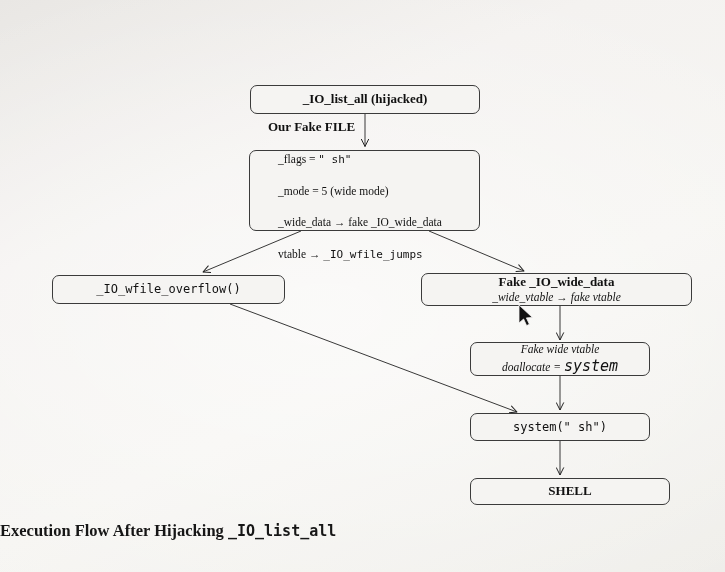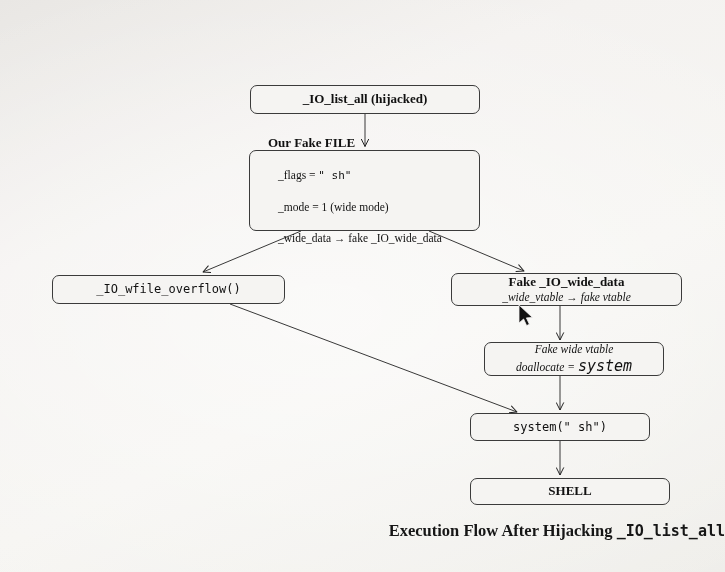--- a/index.html
+++ b/index.html
@@ -30,21 +30,21 @@
   }
   .node .title { font-weight: bold; font-size: 13px; }
   .mono { font-family: "DejaVu Sans Mono", monospace; font-size: 12px; }
   .small { font-size: 11.5px; font-style: italic; }
   #node-fake-file { align-items: flex-start; padding: 5px 10px 6px 18px; gap: 17px; }
   #node-fake-file .detail { margin-left: 10px; font-size: 11.5px; }
   #node-fake-file .detail .mono { font-size: 11px; }
   #caption {
     position: absolute;
     left: 0; top: 521px; width: 725px;
-    text-align: right;
+    text-align: left;
     font-weight: bold;
     font-size: 16.5px;
     color: #161616;
   }
   #caption .mono { font-size: 15px; font-weight: bold; }
   svg.layer { position: absolute; left: 0; top: 0; }
 </style>
 </head>
 <body>
 
@@ -67,34 +67,35 @@
     </g>
   </svg>
 
   <div class="node" id="node-hijacked" style="left:250px; top:85px; width:230px; height:29px;">
     <span class="title">_IO_list_all (hijacked)</span>
   </div>
 
   <div class="node" id="node-fake-file" style="left:249px; top:150px; width:231px; height:81px;">
     <span class="title">Our Fake FILE</span>
     <span class="detail"><span>_flags = </span><span class="mono">" sh"</span></span>
-    <span class="detail">_mode = 1 (wide mode)</span>
+    <span class="detail">_mode = 5 (wide mode)</span>
     <span class="detail">_wide_data → fake _IO_wide_data</span>
+    <span class="detail"><span>vtable → </span><span class="mono">_IO_wfile_jumps</span></span>
   </div>
 
   <div class="node" id="node-wfile-overflow" style="left:52px; top:275px; width:233px; height:29px;text-align:center;">
     <span class="mono">_IO_wfile_overflow()</span>
   </div>
 
-  <div class="node" id="node-fake-wide-data" style="left:451px; top:273px; width:231px; height:33px;">
+  <div class="node" id="node-fake-wide-data" style="left:421px; top:273px; width:271px; height:33px;">
     <span class="title">Fake _IO_wide_data</span>
     <span class="small">_wide_vtable → fake vtable</span>
   </div>
 
-  <div class="node" id="node-fake-vtable" style="left:484px; top:342px; width:180px; height:34px;">
+  <div class="node" id="node-fake-vtable" style="left:470px; top:342px; width:180px; height:34px;">
     <span class="small">Fake wide vtable</span>
     <span class="small"><span>doallocate = </span><span class="mono" style="font-size:15px;">system</span></span>
   </div>
 
   <div class="node" id="node-system" style="left:470px; top:413px; width:180px; height:28px;">
     <span class="mono">system(" sh")</span>
   </div>
 
   <div class="node" id="node-shell" style="left:470px; top:478px; width:200px; height:27px;">
     <span class="title">SHELL</span>

